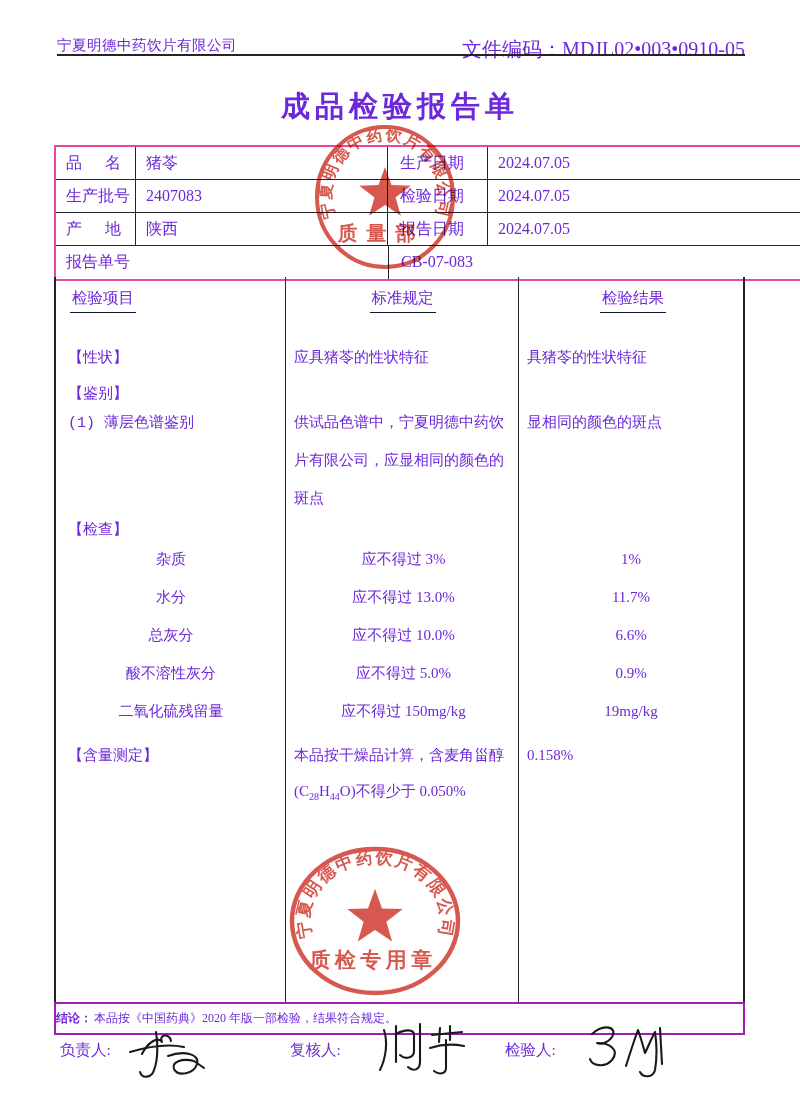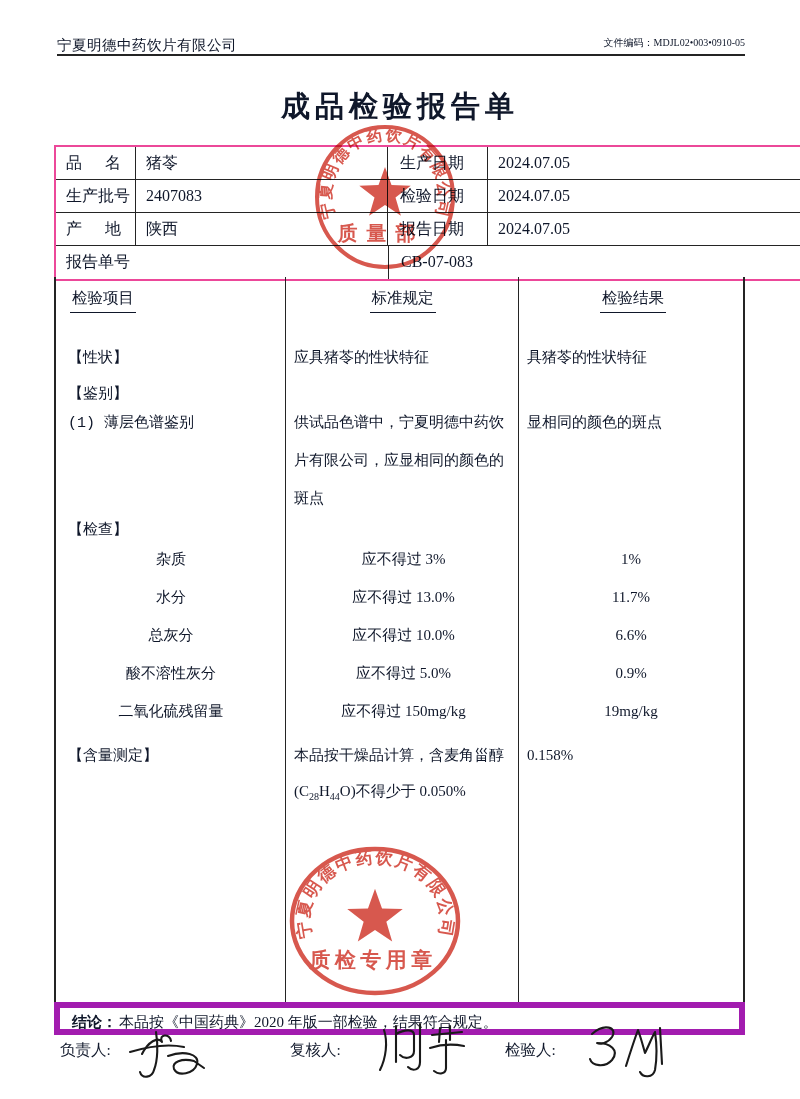--- a/index.html
+++ b/index.html
@@ -1,23 +1,23 @@
 <!DOCTYPE html>
 <html><head>
 <meta charset="utf-8">
 <style>
   * { box-sizing: border-box; margin: 0; padding: 0; }
   html,body { background:#888; }
   .page {
     position: relative; width: 800px; height: 1099px; background: #ffffff;
-    font-family: "Liberation Serif", "DejaVu Serif", serif; color: #0f172a;
+    font-family: "Liberation Serif", "DejaVu Serif", serif; color: #6d28d9;
     overflow: hidden; margin: 0 auto;
   }
   .hdr-company { position:absolute; left:57px; top:36px; font-size:14.5px; letter-spacing:.5px; }
-  .hdr-code { position:absolute; right:55px; top:36px; font-size:10px; }
+  .hdr-code { position:absolute; right:55px; top:36px; font-size:20px; }
   .hdr-rule { position:absolute; left:57px; width:688px; top:54px; height:2px; background:#242424; }
   .title { position:absolute; left:0; right:0; top:87px; text-align:center;
            font-size:29px; font-weight:bold; letter-spacing:5px; }
 
   
   .info { position:absolute; left:54px; top:145px; width:797px; border:2px solid #ec4899; background:transparent; }
   .irow { display:grid; grid-template-columns:80px 252px 100px 255px; height:33px; border-bottom:1px solid #242424; }
   .irow.last { grid-template-columns:333px 354px; border-bottom:none; }
   .ic { border-right:1px solid #242424; font-size:16px; line-height:31px; padding-left:10px;
         white-space:nowrap; overflow:visible; }
@@ -40,21 +40,21 @@
   .rh1{height:40px;} .rh1 .cc{padding-top:6px;}
   .rh2{height:26px;}
   .rh3{height:110px;font-family:Liberation Mono, monospace;} .rh3 .cc{line-height:38px; padding-top:0;}
   .rh4{height:30px;}
   .rh5{height:38px;text-align:center;}
   .rh10 .cc{line-height:36px; padding-top:2px;}
   sub { font-size:10px; }
 
   
   .concl { position:absolute; left:54px; top:1002px; width:691px; height:33px;
-           border:6px solid #a21caf; font-size:15px; line-height:29px; padding-left:12px; white-space:nowrap; }
+           border:2px solid #a21caf; font-size:12px; line-height:29px; white-space:nowrap; }
   .concl b { margin-right:2px; }
   .signer { position:absolute; top:1040px; font-size:15.5px; }
   .s1 { left:60px; } .s2 { left:290px; } .s3 { left:505px;text-align:right; }
   .sig { position:absolute; }
   .sig path { stroke:#1a1a1a; stroke-width:2.1; fill:none; stroke-linecap:round; stroke-linejoin:round; }
 
   
   .stamp { position:absolute; mix-blend-mode:multiply; opacity:.84; }
   .stamp text { font-family:"Liberation Serif","DejaVu Serif",serif; fill:#d0382c; }
   .stamp .ring { stroke:#d0382c; fill:none; }

